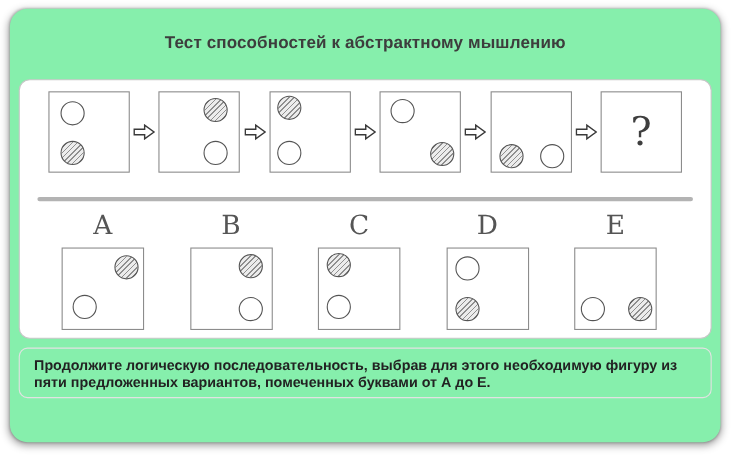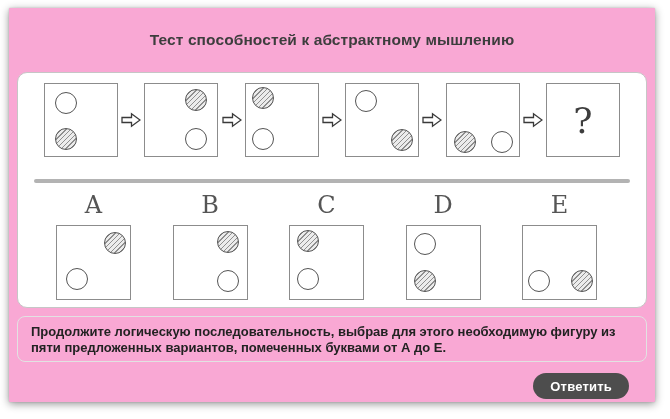--- a/index.html
+++ b/index.html
@@ -9,21 +9,21 @@
     --circle-stroke:#545454;
     --hatch-line:#8f8f8f;
   }
   html,body{margin:0;padding:0;}
   body{
     width:670px;height:419px;position:relative;overflow:hidden;
     background:#ffffff;font-family:"Liberation Sans",sans-serif;
   }
   .card{
     position:absolute;left:9px;top:8px;width:646px;height:394px;
-    background:#f9a8d4;border-radius:1px;
+    background:#86efac;border-radius:16px;
     box-shadow:0 2px 8px rgba(0,0,0,.42),0 0 2px rgba(0,0,0,.18);
   }
   .title{
     height:64px;display:flex;align-items:center;justify-content:center;
     font-size:15.5px;font-weight:bold;color:#3d3d3d;letter-spacing:.1px;
   }
   .panel{
     margin:0 8px;height:236px;border:1px solid #c6c6c6;border-radius:10px;
     box-sizing:border-box;background:#fff;
   }
@@ -164,17 +164,14 @@
             <span class="circle hatched" style="left: 81%; top: 76%;"></span>
           </div>
         </div>
       </div>
   </div>
 
   <div class="instruction">
     <span>Продолжите логическую последовательность, выбрав для этого необходимую фигуру из пяти предложенных вариантов, помеченных буквами от А до Е.</span>
   </div>
 
-  <div class="footer">
-    <button class="btn">Ответить</button>
-  </div>
 
 </div>
 
 </body></html>

